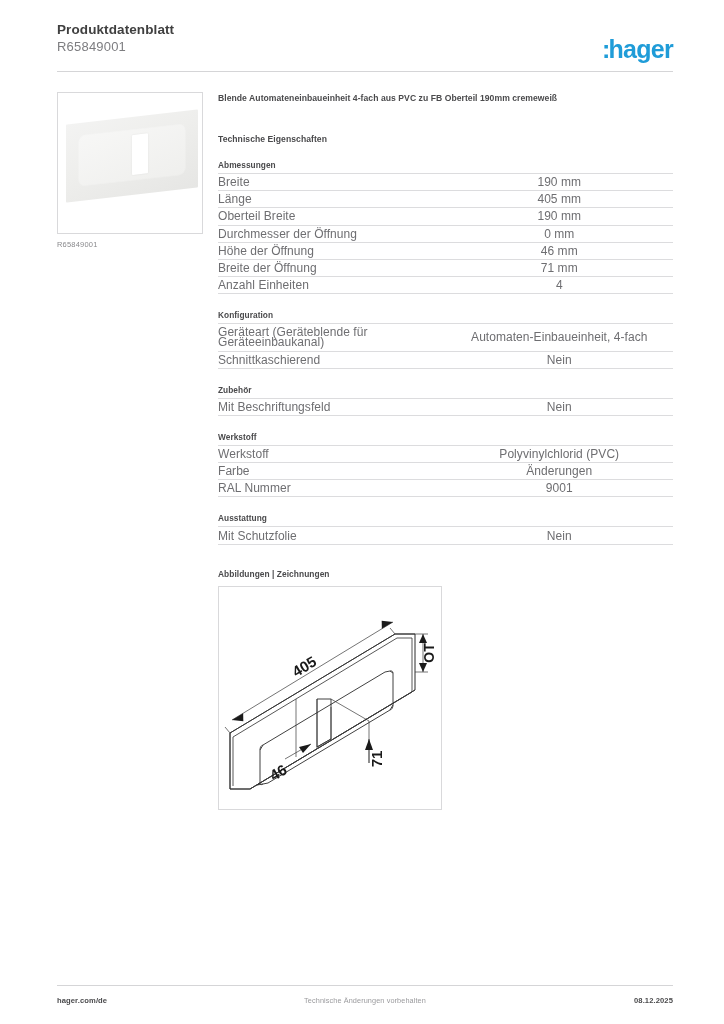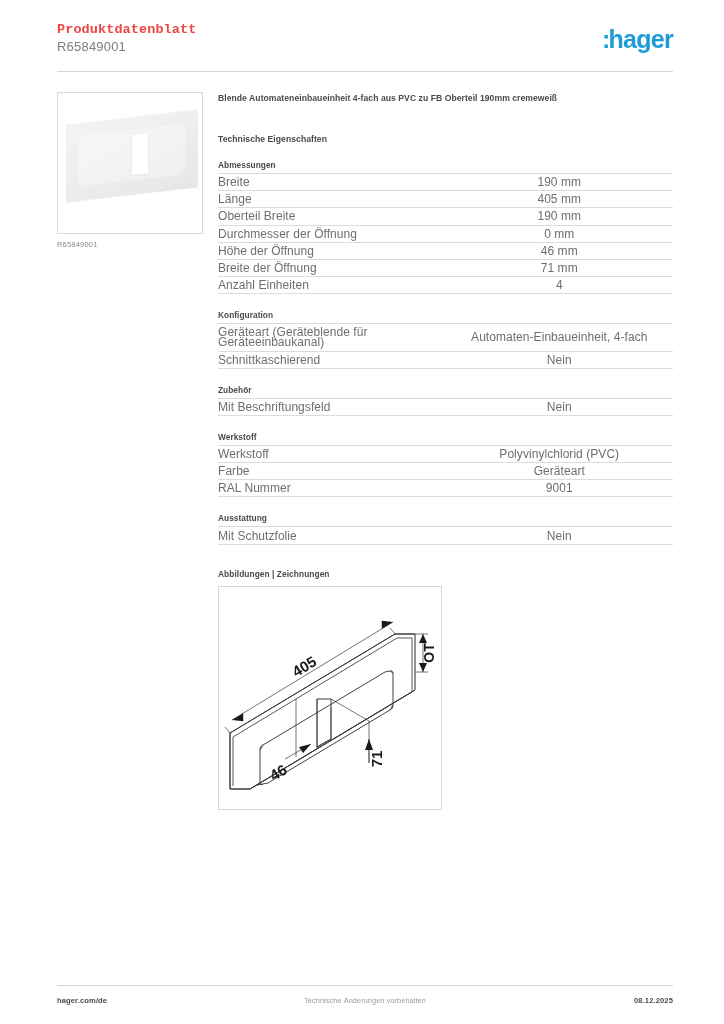--- a/index.html
+++ b/index.html
@@ -9,31 +9,31 @@
     font-family: "Liberation Sans", sans-serif;
     color: #58585a;
     -webkit-font-smoothing: antialiased;
   }
   .page { position: relative; width: 724px; height: 1024px; background:#fff; }
 
   
   .header { position: absolute; left: 57px; top: 22px; width: 616px; }
   .header-titles { float: left; }
   .doc-title {
-    font-size: 13.5px; font-weight: bold; color: #ef4444;
-    letter-spacing: .1px; line-height: 16px; font-family: Liberation Mono, monospace;
+    font-size: 13.5px; font-weight: bold; color: #404040;
+    letter-spacing: .1px; line-height: 16px;
   }
   .doc-ref {
     font-size: 13px; color: #7d7d80; line-height: 16px; margin-top: 1px;
     letter-spacing: .2px;
   }
   .logo {
     float: right; font-size: 25px; font-weight: bold;
     color: #1f9cd8; letter-spacing: -.7px; line-height: 26px;
-    margin-top: 4px;
+    margin-top: 14px;
   }
   .logo .colon { letter-spacing: -2px; }
   .header-rule {
     position: absolute; left: 57px; top: 71px; width: 616px;
     height: 1px; background: #d5d5d7;
   }
 
   
   .thumb-box {
     position: absolute; left: 57px; top: 92px;
@@ -209,21 +209,21 @@
         <div class="group">
           <div class="group-title">Werkstoff</div>
           <table class="spec">
             <tbody>
               <tr>
                 <td class="k">Werkstoff</td>
                 <td class="v">Polyvinylchlorid (PVC)</td>
               </tr>
               <tr>
                 <td class="k">Farbe</td>
-                <td class="v">Geräteart</td>
+                <td class="v">Änderungen</td>
               </tr>
               <tr>
                 <td class="k">RAL Nummer</td>
                 <td class="v">9001</td>
               </tr>
             </tbody>
           </table>
         </div>
         <div class="group">
           <div class="group-title">Ausstattung</div>

